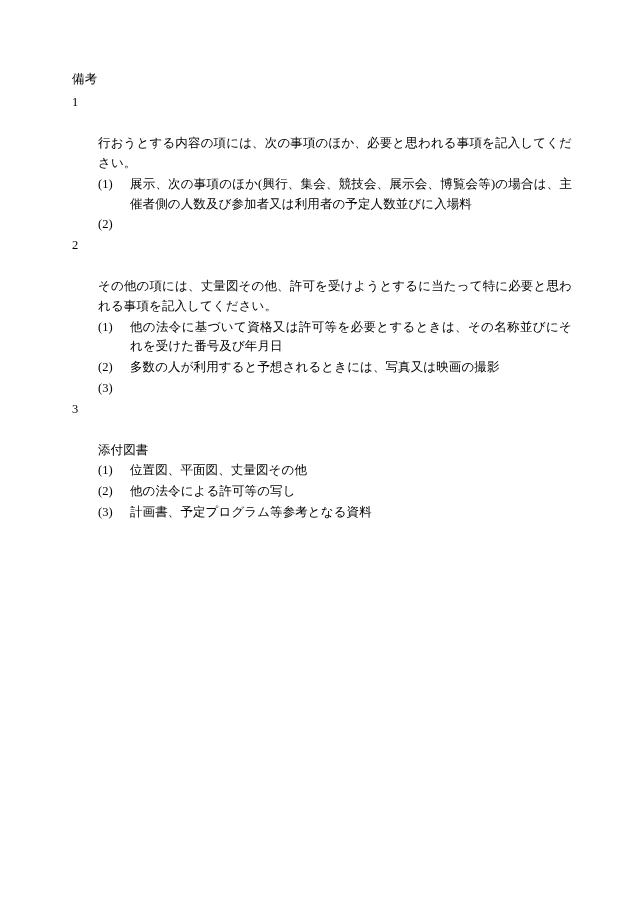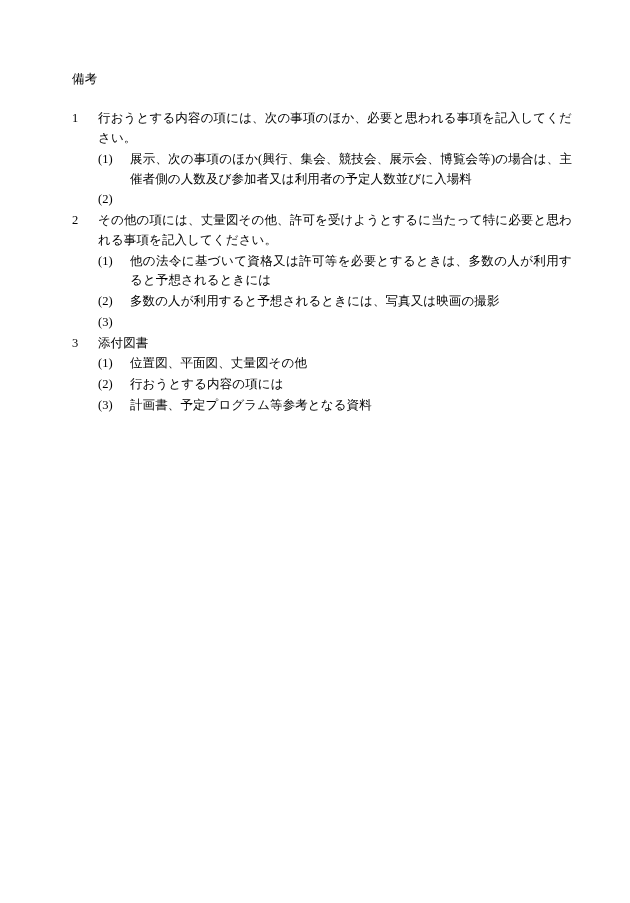--- a/index.html
+++ b/index.html
@@ -17,21 +17,21 @@
   .page {
     position: relative;
     width: 630px;
     height: 903px;
     box-sizing: border-box;
     padding: 70px 58px 0 72px;
   }
   .doc-title {
     font-size: 12.5px;
     line-height: 1.55;
-    margin: 0 0 20px 0;
+    margin: 0 0 4px 0;
     letter-spacing: 0.3px;
   }
   .item {
     display: flex;
     align-items: flex-start;
     font-size: 12.5px;
     line-height: 1.58;
     margin: 0;
   }
   .lvl1 {
@@ -39,20 +39,21 @@
   }
   .lvl1 > .marker {
     width: 26px;
     flex: 0 0 26px;
     text-align: left;
   }
   .lvl1 > .text {
     flex: 1 1 auto;
     text-align: justify;
     text-justify: inter-ideograph;
+    margin-top: 41px;
   }
   .lvl2 {
     margin-top: 1px;
     padding-left: 26px;
   }
   .lvl2 > .marker {
     width: 32px;
     flex: 0 0 32px;
     text-align: left;
   }
@@ -81,39 +82,39 @@
       </div>
       <div class="item lvl2">
         <span class="marker">(2)</span>
       </div>
       <div class="item lvl1">
         <span class="marker">2</span>
         <span class="text">その他の項には、丈量図その他、許可を受けようとするに当たって特に必要と思われる事項を記入してください。</span>
       </div>
       <div class="item lvl2">
         <span class="marker">(1)</span>
-        <span class="text">他の法令に基づいて資格又は許可等を必要とするときは、多数の人が利用すると予想されるときには</span>
+        <span class="text">他の法令に基づいて資格又は許可等を必要とするときは、その名称並びにそれを受けた番号及び年月日</span>
       </div>
       <div class="item lvl2">
         <span class="marker">(2)</span>
         <span class="text">多数の人が利用すると予想されるときには、写真又は映画の撮影</span>
       </div>
       <div class="item lvl2">
         <span class="marker">(3)</span>
       </div>
       <div class="item lvl1">
         <span class="marker">3</span>
         <span class="text">添付図書</span>
       </div>
       <div class="item lvl2">
         <span class="marker">(1)</span>
         <span class="text">位置図、平面図、丈量図その他</span>
       </div>
       <div class="item lvl2">
         <span class="marker">(2)</span>
-        <span class="text">行おうとする内容の項には</span>
+        <span class="text">他の法令による許可等の写し</span>
       </div>
       <div class="item lvl2">
         <span class="marker">(3)</span>
         <span class="text">計画書、予定プログラム等参考となる資料</span>
       </div>
     </div>
 </div>
 
 </body></html>

